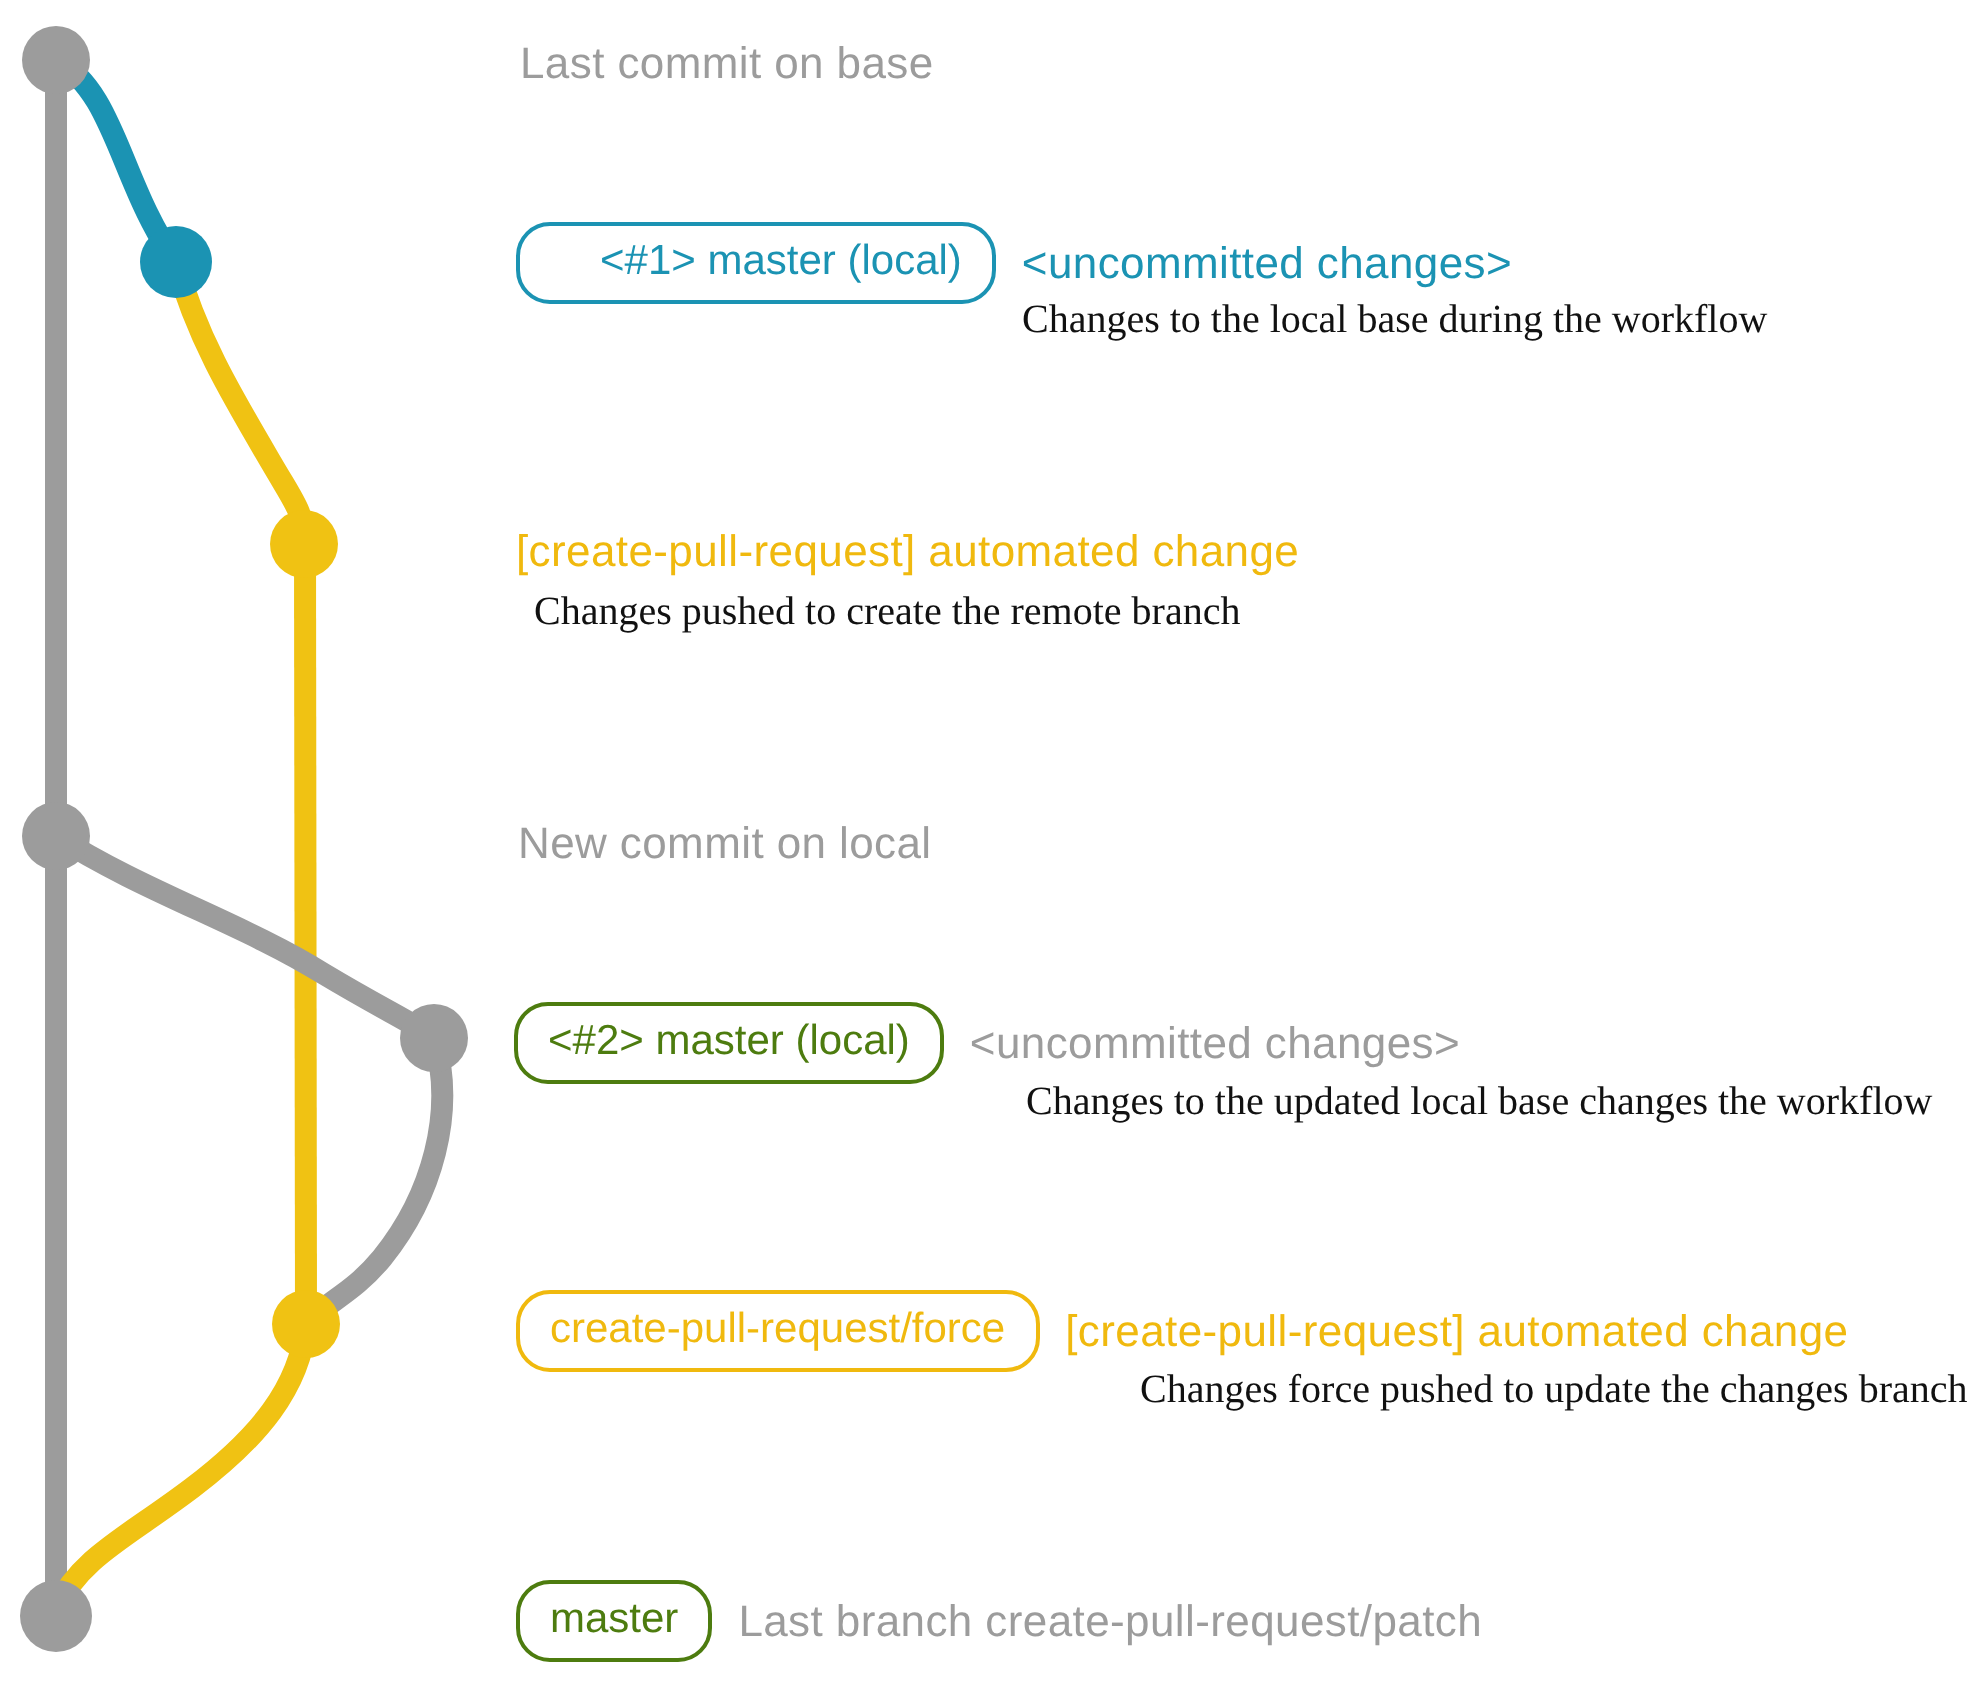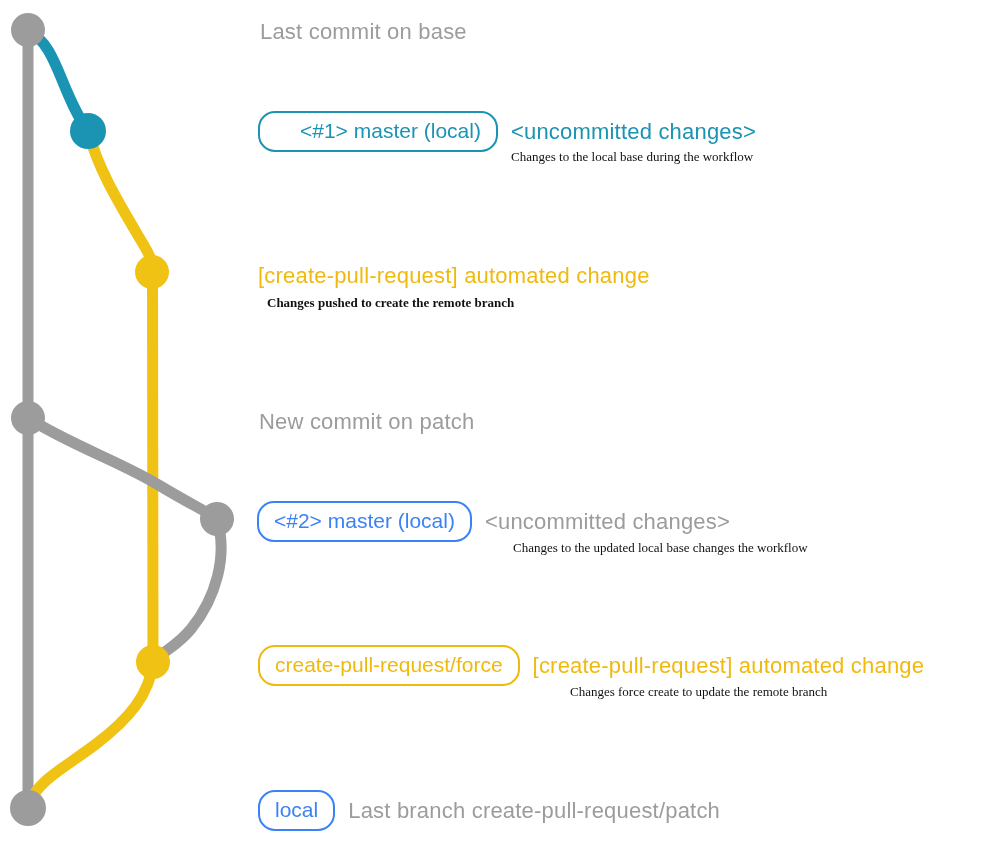--- a/index.html
+++ b/index.html
@@ -38,25 +38,25 @@
   .msg-yellow { color: #f0b90e; }
   .chip {
     display: inline-block;
     font-size: 21px;
     padding: 6px 15px 7px 15px;
     border: 2px solid currentColor;
     border-radius: 17px;
     background: #ffffff;
   }
   .chip-teal   { color: #1b93b3; padding-left: 40px; }
-  .chip-gray   { color: #3b82f6; }
+  .chip-gray   { color: #4d7c0f; }
   .chip-yellow { color: #f0b90e; }
   .desc {
     font-family: "Liberation Serif", serif;
-    font-size: 13px;
+    font-size: 20px;
     color: #111111;
   }
 </style>
 </head>
 <body>
 
 <div class="canvas">
 
   <svg class="graph-svg" width="260" height="843" viewBox="0 0 260 843">
 
@@ -85,34 +85,34 @@
 
   <div class="anno msg msg-gray" style="left:260px; top:19px;">Last commit on base</div>
 
   <div class="anno row-flex" style="left:258px; top:111px;">
     <span class="chip chip-teal">&lt;#1&gt; master (local)</span>
     <span class="msg msg-teal">&lt;uncommitted changes&gt;</span>
   </div>
   <div class="anno desc" style="left:511px; top:149px;">Changes to the local base during the workflow</div>
 
   <div class="anno msg msg-yellow" style="left:258px; top:263px;">[create-pull-request] automated change</div>
-  <div class="anno desc" style="left:267px; top:295px;font-weight:bold;">Changes pushed to create the remote branch</div>
+  <div class="anno desc" style="left:267px; top:295px;">Changes pushed to create the remote branch</div>
 
-  <div class="anno msg msg-gray" style="left:259px; top:409px;">New commit on patch</div>
+  <div class="anno msg msg-gray" style="left:259px; top:409px;">New commit on local</div>
 
   <div class="anno row-flex" style="left:257px; top:501px;">
     <span class="chip chip-gray">&lt;#2&gt; master (local)</span>
     <span class="msg msg-gray">&lt;uncommitted changes&gt;</span>
   </div>
   <div class="anno desc" style="left:513px; top:540px;">Changes to the updated local base changes the workflow</div>
 
   <div class="anno row-flex" style="left:258px; top:645px;">
     <span class="chip chip-yellow">create-pull-request/force</span>
     <span class="msg msg-yellow">[create-pull-request] automated change</span>
   </div>
-  <div class="anno desc" style="left:570px; top:684px;">Changes force create to update the remote branch</div>
+  <div class="anno desc" style="left:570px; top:684px;">Changes force pushed to update the changes branch</div>
 
   <div class="anno row-flex" style="left:258px; top:790px;">
-    <span class="chip chip-gray">local</span>
+    <span class="chip chip-gray">master</span>
     <span class="msg msg-gray">Last branch create-pull-request/patch</span>
   </div>
 
 </div>
 
 </body></html>

